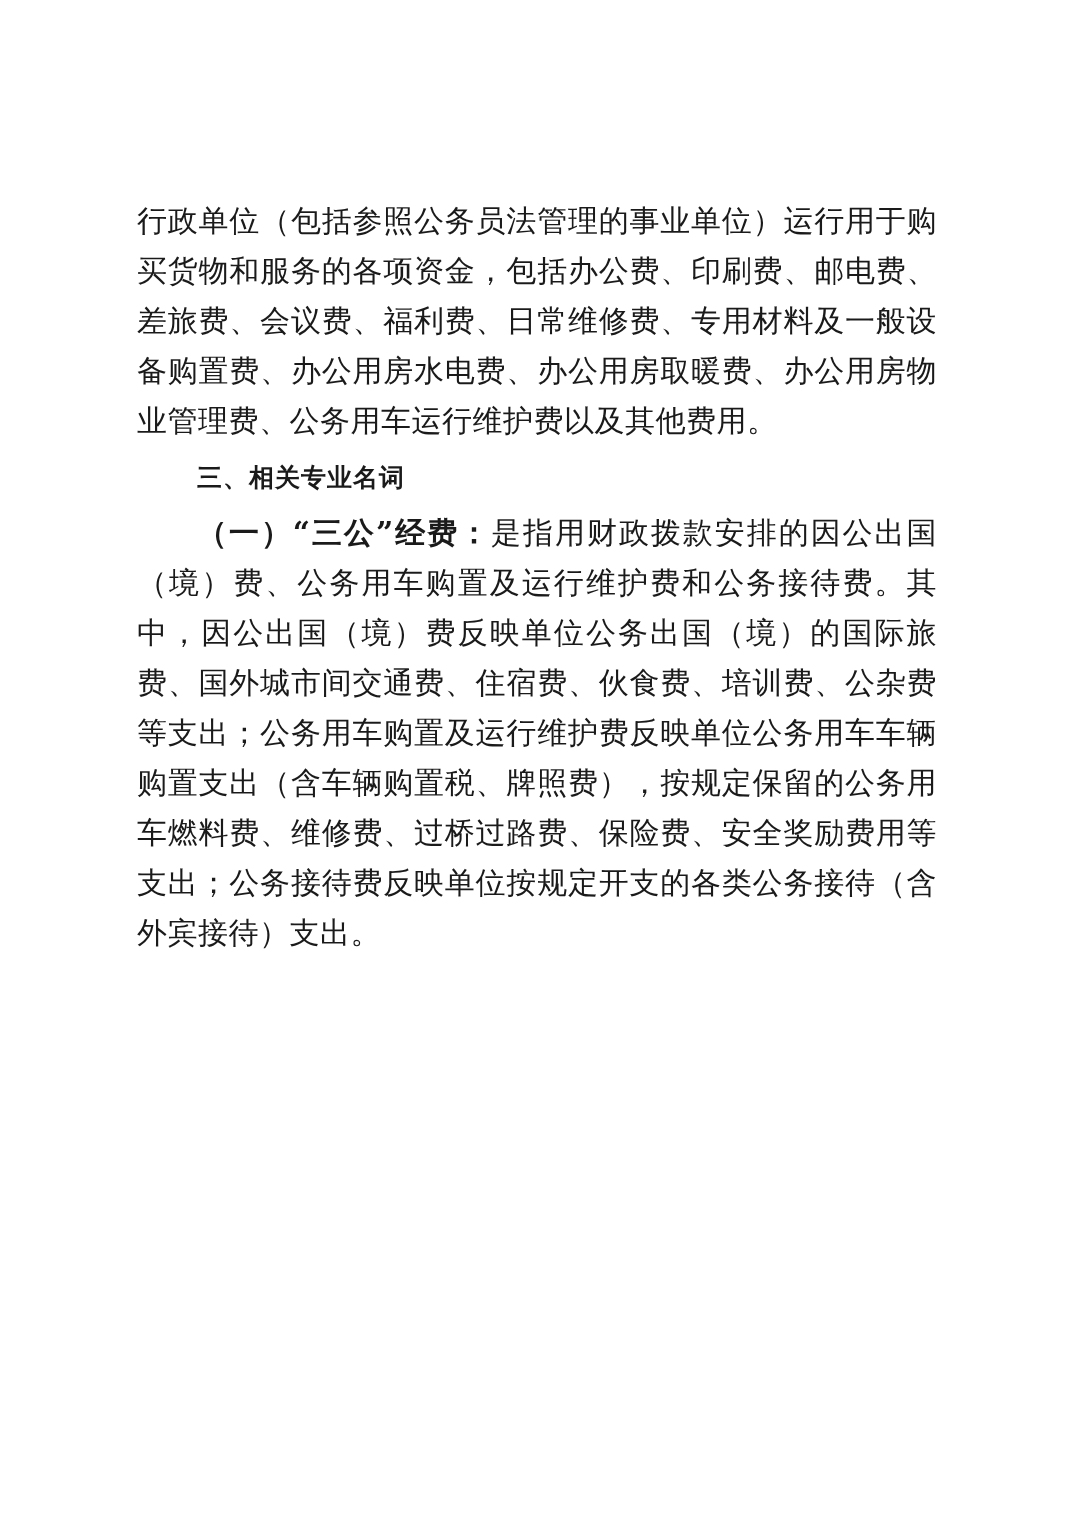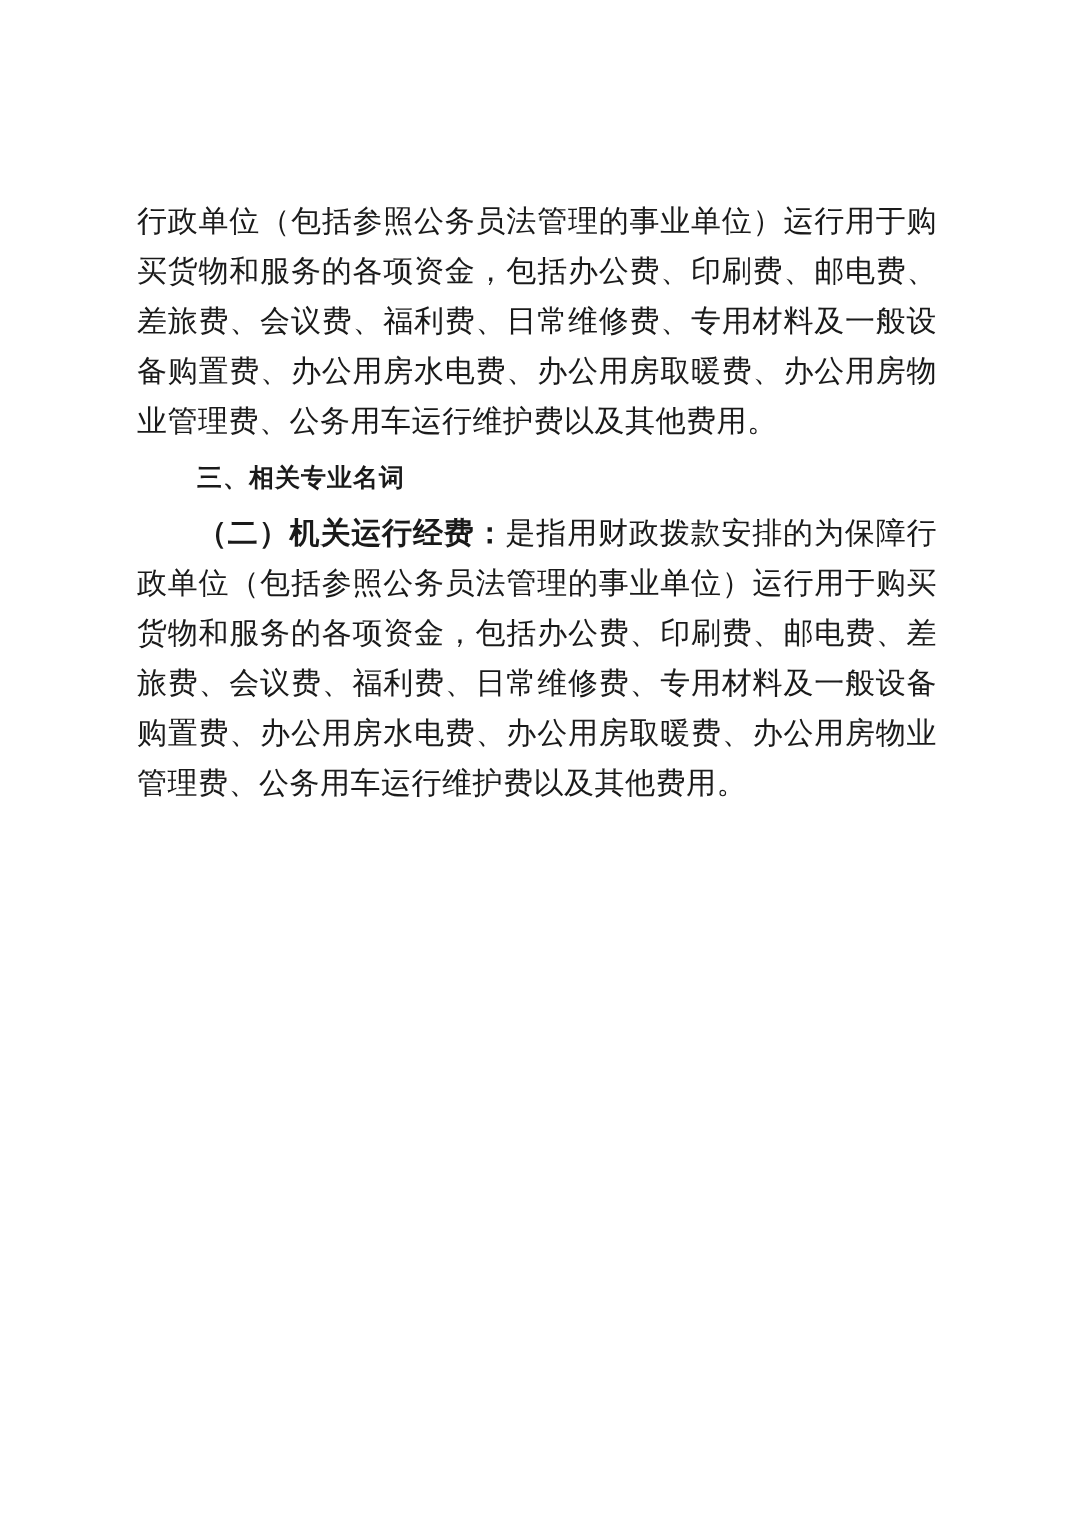--- a/index.html
+++ b/index.html
@@ -51,19 +51,19 @@
 </head>
 <body>
 
 <div class="page">
   <div class="content">
 
     <p class="para">行政单位（包括参照公务员法管理的事业单位）运行用于购买货物和服务的各项资金，包括办公费、印刷费、邮电费、差旅费、会议费、福利费、日常维修费、专用材料及一般设备购置费、办公用房水电费、办公用房取暖费、办公用房物业管理费、公务用车运行维护费以及其他费用。</p>
 
     <h2 class="heading">三、相关专业名词</h2>
 
+    <p class="para indent">
+      <span class="bold-lead">（一）“三公”经费：</span><span>是指用财政拨款安排的因公出国（境）费、公务用车购置及运行维护费和公务接待费。其中，因公出国（境）费反映单位公务出国（境）的国际旅费、国外城市间交通费、住宿费、伙食费、培训费、公杂费等支出；公务用车购置及运行维护费反映单位公务用车车辆购置支出（含车辆购置税、牌照费），按规定保留的公务用车燃料费、维修费、过桥过路费、保险费、安全奖励费用等支出；公务接待费反映单位按规定开支的各类公务接待（含外宾接待）支出。</span>
+    </p>
 
-    <p class="para indent">
-      <span class="bold-lead">（二）机关运行经费：</span><span>是指用财政拨款安排的为保障行政单位（包括参照公务员法管理的事业单位）运行用于购买货物和服务的各项资金，包括办公费、印刷费、邮电费、差旅费、会议费、福利费、日常维修费、专用材料及一般设备购置费、办公用房水电费、办公用房取暖费、办公用房物业管理费、公务用车运行维护费以及其他费用。</span>
-    </p>
 
   </div>
 </div>
 
 </body></html>

